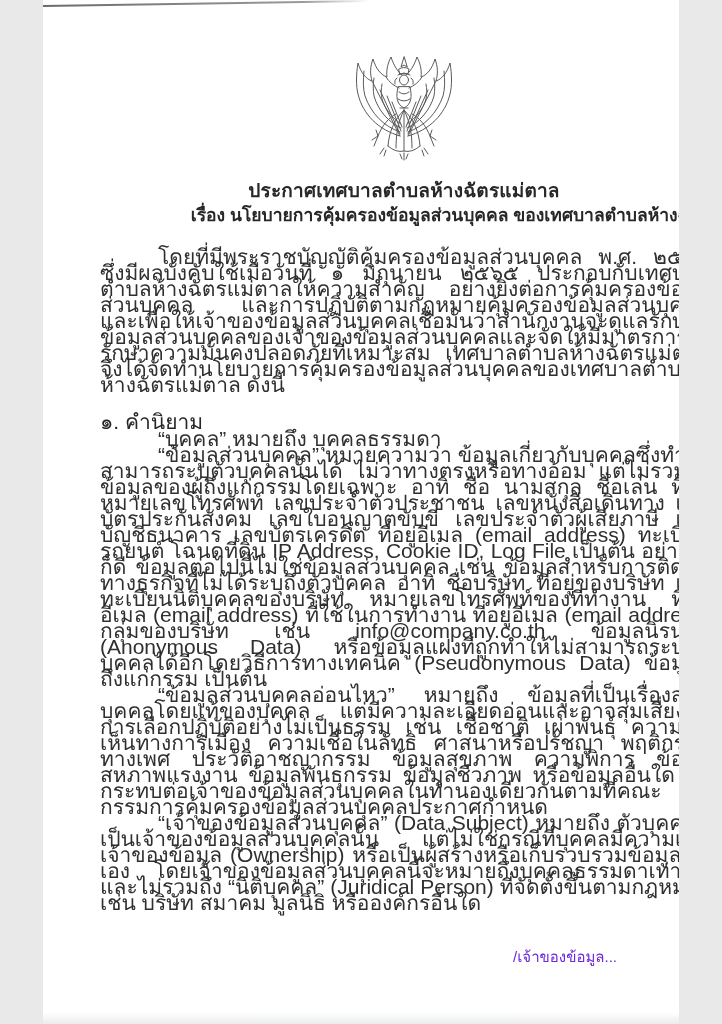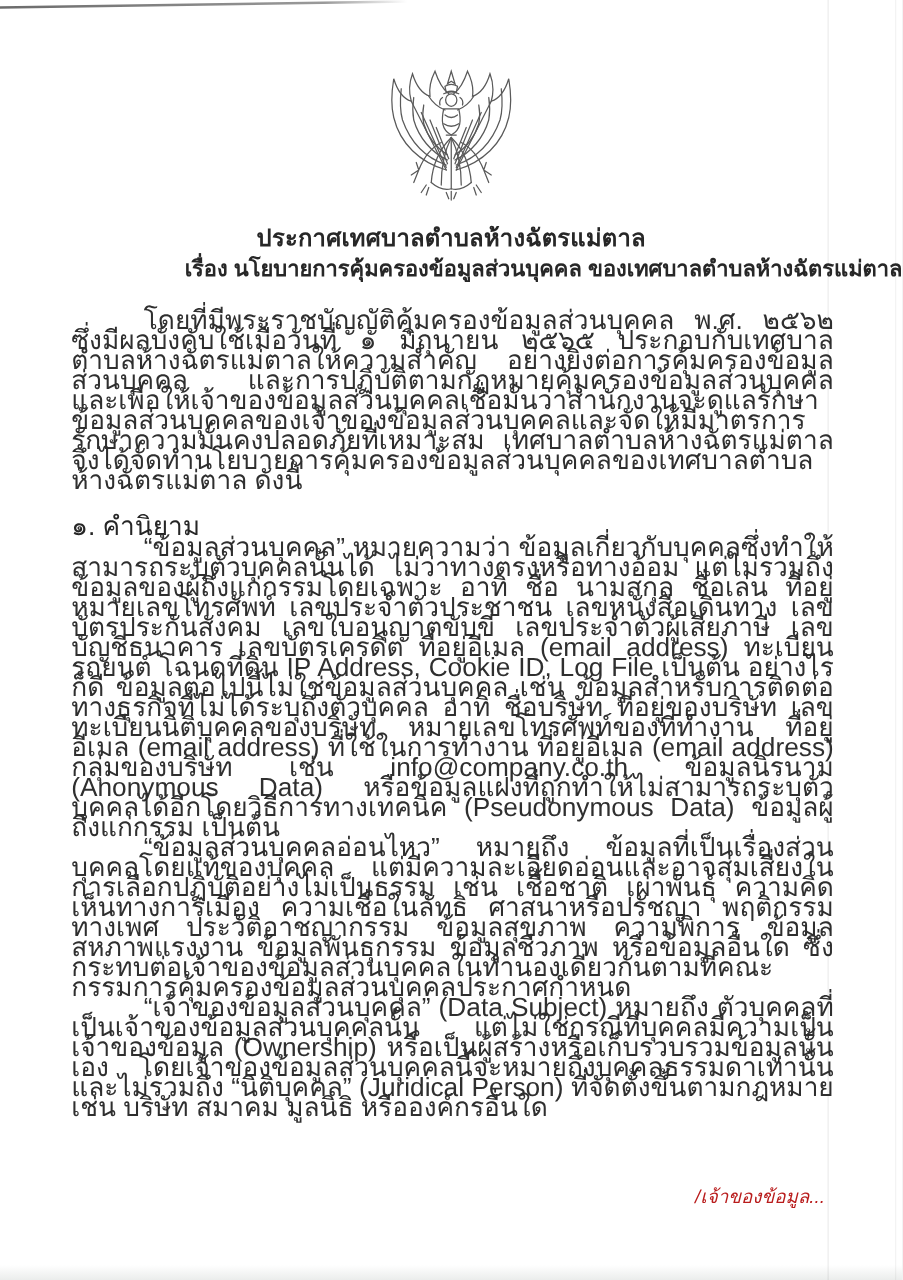--- a/index.html
+++ b/index.html
@@ -1,18 +1,18 @@
 <!DOCTYPE html>
 <html lang="th"><head>
 <meta charset="utf-8">
 <style>
   html,body{margin:0;padding:0;background:#e9e9e9;}
   .page{
     position:relative;
-    width:722px;height:1024px;
+    width:636px;height:1024px;
     margin:0 auto;
     background:#ffffff;
     overflow:hidden;
     font-family:"Liberation Sans","DejaVu Sans",sans-serif;
     color:#2f2f2f;
   }
   
   .scan-top-edge{
     position:absolute;left:-4px;top:5px;width:330px;height:2px;
     background:linear-gradient(to right,#6a6a6a,#9a9a9a 80%,rgba(255,255,255,0));
@@ -42,21 +42,21 @@
     position:absolute;top:249px;left:57px;width:610px;
     font-size:21px;line-height:16px;text-align:justify;
   }
   .body-text p{margin:0;text-indent:58px;}
   .section-heading{
     font-weight:normal;margin-top:21px !important;margin-bottom:1px !important;
     text-indent:0 !important;color:#262626;
   }
   .footer-note{
     position:absolute;top:945px;right:62px;
-    font-size:15px;color:#b91c1c;font-style:italic;
+    font-size:15px;color:#6d28d9;
   }
 </style>
 </head>
 <body>
 
 <div class="page">
 
   <div class="scan-top-edge"></div>
   <div class="scan-line-1"></div>
   <div class="scan-line-2"></div>
@@ -122,20 +122,21 @@
       </g>
     </svg>
   </div>
 
   <div class="doc-title">ประกาศเทศบาลตำบลห้างฉัตรแม่ตาล</div>
   <div class="doc-subject">เรื่อง นโยบายการคุ้มครองข้อมูลส่วนบุคคล ของเทศบาลตำบลห้างฉัตรแม่ตาล</div>
 
   <div class="body-text">
     <p>โดยที่มีพระราชบัญญัติคุ้มครองข้อมูลส่วนบุคคล พ.ศ. ๒๕๖๒ ซึ่งมีผลบังคับใช้เมื่อวันที่ ๑ มิถุนายน ๒๕๖๕ ประกอบกับเทศบาลตำบลห้างฉัตรแม่ตาลให้ความสำคัญ อย่างยิ่งต่อการคุ้มครองข้อมูลส่วนบุคคล และการปฏิบัติตามกฎหมายคุ้มครองข้อมูลส่วนบุคคล และเพื่อให้เจ้าของข้อมูลส่วนบุคคลเชื่อมั่นว่าสำนักงานจะดูแลรักษาข้อมูลส่วนบุคคลของเจ้าของข้อมูลส่วนบุคคลและจัดให้มีมาตรการรักษาความมั่นคงปลอดภัยที่เหมาะสม เทศบาลตำบลห้างฉัตรแม่ตาล จึงได้จัดทำนโยบายการคุ้มครองข้อมูลส่วนบุคคลของเทศบาลตำบลห้างฉัตรแม่ตาล ดังนี้</p>
     <p class="section-heading">๑. คำนิยาม</p>
+    <p>“บุคคล” หมายถึง บุคคลธรรมดา</p>
     <p>“ข้อมูลส่วนบุคคล” หมายความว่า ข้อมูลเกี่ยวกับบุคคลซึ่งทำให้สามารถระบุตัวบุคคลนั้นได้ ไม่ว่าทางตรงหรือทางอ้อม แต่ไม่รวมถึงข้อมูลของผู้ถึงแก่กรรมโดยเฉพาะ อาทิ ชื่อ นามสกุล ชื่อเล่น ที่อยู่ หมายเลขโทรศัพท์ เลขประจำตัวประชาชน เลขหนังสือเดินทาง เลขบัตรประกันสังคม เลขใบอนุญาตขับขี่ เลขประจำตัวผู้เสียภาษี เลขบัญชีธนาคาร เลขบัตรเครดิต ที่อยู่อีเมล (email address) ทะเบียนรถยนต์ โฉนดที่ดิน IP Address, Cookie ID, Log File เป็นต้น อย่างไรก็ดี ข้อมูลต่อไปนี้ไม่ใช่ข้อมูลส่วนบุคคล เช่น ข้อมูลสำหรับการติดต่อทางธุรกิจที่ไม่ได้ระบุถึงตัวบุคคล อาทิ ชื่อบริษัท ที่อยู่ของบริษัท เลขทะเบียนนิติบุคคลของบริษัท หมายเลขโทรศัพท์ของที่ทำงาน ที่อยู่อีเมล (email address) ที่ใช้ในการทำงาน ที่อยู่อีเมล (email address) กลุ่มของบริษัท เช่น info@company.co.th ข้อมูลนิรนาม (Anonymous Data) หรือข้อมูลแฝงที่ถูกทำให้ไม่สามารถระบุตัวบุคคลได้อีกโดยวิธีการทางเทคนิค (Pseudonymous Data) ข้อมูลผู้ถึงแก่กรรม เป็นต้น</p>
     <p>“ข้อมูลส่วนบุคคลอ่อนไหว” หมายถึง ข้อมูลที่เป็นเรื่องส่วนบุคคลโดยแท้ของบุคคล แต่มีความละเอียดอ่อนและอาจสุ่มเสี่ยงในการเลือกปฏิบัติอย่างไม่เป็นธรรม เช่น เชื้อชาติ เผ่าพันธุ์ ความคิดเห็นทางการเมือง ความเชื่อในลัทธิ ศาสนาหรือปรัชญา พฤติกรรมทางเพศ ประวัติอาชญากรรม ข้อมูลสุขภาพ ความพิการ ข้อมูลสหภาพแรงงาน ข้อมูลพันธุกรรม ข้อมูลชีวภาพ หรือข้อมูลอื่นใด ซึ่งกระทบต่อเจ้าของข้อมูลส่วนบุคคลในทำนองเดียวกันตามที่คณะกรรมการคุ้มครองข้อมูลส่วนบุคคลประกาศกำหนด</p>
     <p>“เจ้าของข้อมูลส่วนบุคคล” (Data Subject) หมายถึง ตัวบุคคลที่เป็นเจ้าของข้อมูลส่วนบุคคลนั้น แต่ไม่ใช่กรณีที่บุคคลมีความเป็นเจ้าของข้อมูล (Ownership) หรือเป็นผู้สร้างหรือเก็บรวบรวมข้อมูลนั้นเอง โดยเจ้าของข้อมูลส่วนบุคคลนี้จะหมายถึงบุคคลธรรมดาเท่านั้น และไม่รวมถึง “นิติบุคคล” (Juridical Person) ที่จัดตั้งขึ้นตามกฎหมาย เช่น บริษัท สมาคม มูลนิธิ หรือองค์กรอื่นใด</p>
   </div>
 
   <div class="footer-note">/เจ้าของข้อมูล...</div>
 
 </div>
 
 </body></html>

